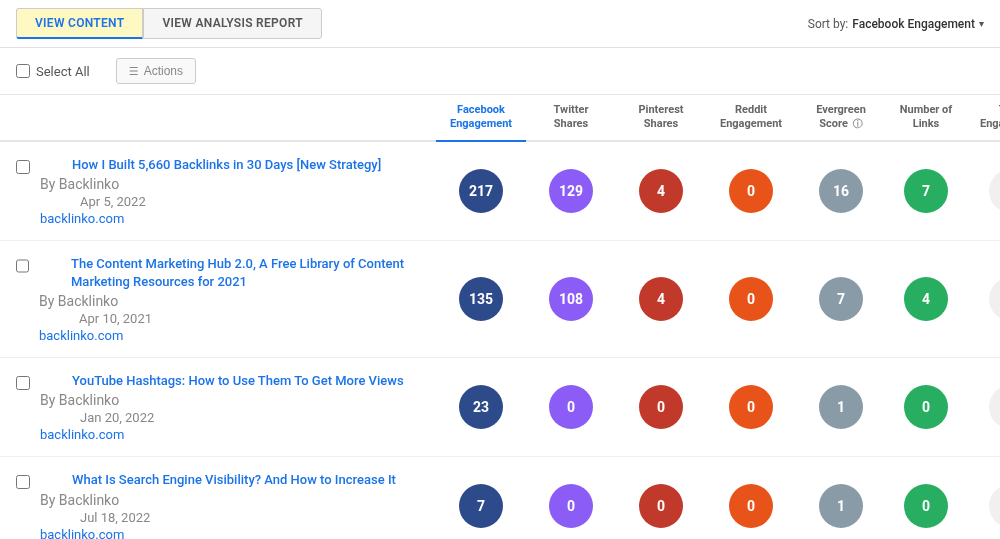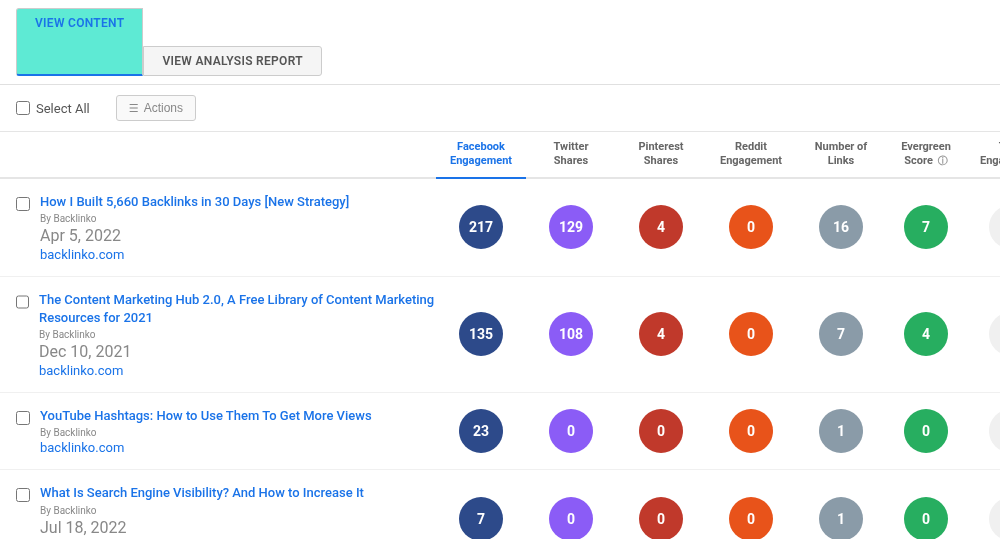--- a/index.html
+++ b/index.html
@@ -9,26 +9,26 @@
       display: flex; align-items: center; justify-content: space-between;
       padding: 8px 16px; border-bottom: 1px solid #e0e0e0;
     }
     .tab-group { display: flex; gap: 0; }
     .tab {
       padding: 7px 18px; font-size: 12px; font-weight: 600; cursor: pointer;
       border: 1px solid #ccc; background: #f5f5f5; color: #555;
       letter-spacing: 0.3px;
     }
     .tab.active {
-      background: #5eead4; color: #1a73e8; border-bottom: 2px solid #1a73e8;
+      background: #fef9c3; color: #1a73e8; border-bottom: 2px solid #1a73e8;
       border-top: none; border-left: none; border-right: none;
       border: 1px solid #ccc; border-bottom: 2px solid #1a73e8;
     }
     .tab:first-child { border-radius: 3px 0 0 3px; }
-    .tab:last-child { border-radius: 0 3px 3px 0; margin-top: 38px; }
+    .tab:last-child { border-radius: 0 3px 3px 0; }
 
     .sort-label { font-size: 12px; color: #555; display: flex; align-items: center; gap: 4px; }
     .sort-label span.sort-text { color: #333; font-weight: 500; }
     .chevron { font-size: 10px; }
 
     .toolbar {
       display: flex; align-items: center; justify-content: space-between;
       padding: 10px 16px; border-bottom: 1px solid #e5e5e5;
     }
     .toolbar-left { display: flex; align-items: center; gap: 26px; }
@@ -56,23 +56,23 @@
     .content-rows { overflow-y: auto; }
     .content-row {
       display: grid;
       grid-template-columns: 420px 90px 90px 90px 90px 90px 80px 90px;
       padding: 14px 16px; border-bottom: 1px solid #f0f0f0; align-items: center;
     }
 
     .row-left { display: flex; align-items: flex-start; gap: 10px; }
     .row-checkbox { margin-top: 4px; }
     .row-info { display: flex; flex-direction: column; gap: 2px; }
-    .row-title { color: #1a73e8; font-size: 13px; font-weight: 500; line-height: 1.4; text-decoration: none; cursor: pointer; }
-    .row-by { font-size: 10px; color: #888; }
-    .row-date { font-size: 16px; color: #888; }
+    .row-title { color: #1a73e8; font-size: 13px; font-weight: 500; line-height: 1.4; text-decoration: none; cursor: pointer; margin-left: 32px; }
+    .row-by { font-size: 14px; color: #888; }
+    .row-date { font-size: 13px; color: #888; margin-left: 40px; }
     .row-domain { font-size: 13px; color: #1a73e8; cursor: pointer; }
 
     .metric-cell { display: flex; justify-content: center; align-items: center; }
     .metric-circle {
       width: 44px; height: 44px; border-radius: 50%; display: flex;
       align-items: center; justify-content: center; font-size: 14px;
       font-weight: 700; color: #fff;
     }
     .metric-circle.facebook { background: #2d4a8a; }
     .metric-circle.twitter { background: #8b5cf6; }
@@ -85,20 +85,25 @@
     input[type="checkbox"] { width: 14px; height: 14px; cursor: pointer; accent-color: #1a73e8; }
   </style>
 </head>
 <body>
 
 <div class="top-bar">
   <div class="tab-group">
     <div class="tab active">VIEW CONTENT</div>
     <div class="tab">VIEW ANALYSIS REPORT</div>
   </div>
+  <div class="sort-label">
+    <span>Sort by:</span>
+    <span class="sort-text">Facebook Engagement</span>
+    <span class="chevron">▾</span>
+  </div>
 </div>
 
 <div class="toolbar">
   <div class="toolbar-left">
     <div class="select-all-wrap">
       <input type="checkbox" style="">
       <span>Select All</span>
     </div>
     <button class="actions-btn">
       <span class="actions-icon">☰</span>
@@ -106,22 +111,22 @@
     </button>
   </div>
 </div>
 
 <div class="col-headers">
   <div class="col-header"></div>
   <div class="col-header active">Facebook<br>Engagement</div>
   <div class="col-header">Twitter<br>Shares</div>
   <div class="col-header">Pinterest<br>Shares</div>
   <div class="col-header">Reddit<br>Engagement</div>
+  <div class="col-header">Evergreen<br>Score <span class="info-icon">ⓘ</span></div>
   <div class="col-header">Number of<br>Links</div>
-  <div class="col-header">Evergreen<br>Score <span class="info-icon">ⓘ</span></div>
   <div class="col-header">Total<br>Engagement</div>
 </div>
 
 <div class="content-rows" id="content-rows">
     <div class="content-row">
     <div class="row-left">
       <input type="checkbox" class="row-checkbox" style="">
       <div class="row-info">
         <span class="row-title">How I Built 5,660 Backlinks in 30 Days [New Strategy]</span>
         <span class="row-by">By  Backlinko</span>
@@ -150,21 +155,21 @@
     <div class="metric-cell">
       <div class="metric-circle total">350</div>
     </div>
   </div>
     <div class="content-row">
     <div class="row-left">
       <input type="checkbox" class="row-checkbox" style="">
       <div class="row-info">
         <span class="row-title">The Content Marketing Hub 2.0, A Free Library of Content Marketing Resources for 2021</span>
         <span class="row-by">By  Backlinko</span>
-        <span class="row-date">Dec 10, 2021</span>
+        <span class="row-date">Apr 10, 2021</span>
         <span class="row-domain">backlinko.com</span>
       </div>
     </div>
     <div class="metric-cell">
       <div class="metric-circle facebook">135</div>
     </div>
     <div class="metric-cell">
       <div class="metric-circle twitter">108</div>
     </div>
     <div class="metric-cell">
@@ -182,20 +187,21 @@
     <div class="metric-cell">
       <div class="metric-circle total">247</div>
     </div>
   </div>
     <div class="content-row">
     <div class="row-left">
       <input type="checkbox" class="row-checkbox" style="">
       <div class="row-info">
         <span class="row-title">YouTube Hashtags: How to Use Them To Get More Views</span>
         <span class="row-by">By  Backlinko</span>
+        <span class="row-date">Jan 20, 2022</span>
         <span class="row-domain">backlinko.com</span>
       </div>
     </div>
     <div class="metric-cell">
       <div class="metric-circle facebook">23</div>
     </div>
     <div class="metric-cell">
       <div class="metric-circle twitter">0</div>
     </div>
     <div class="metric-cell">

